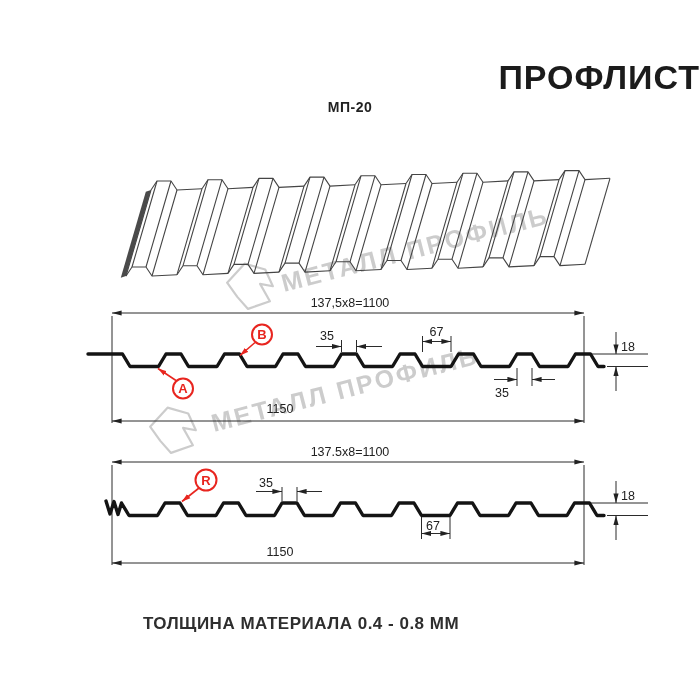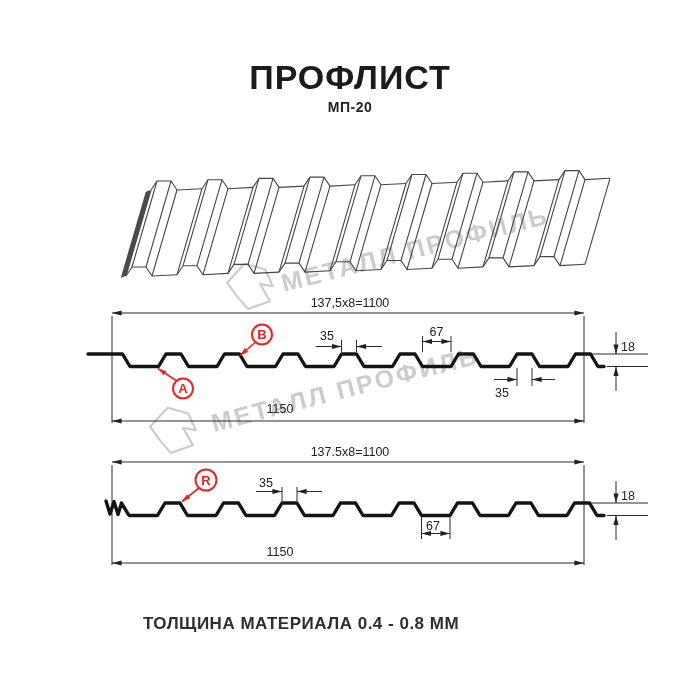--- a/index.html
+++ b/index.html
@@ -1,17 +1,17 @@
 <!DOCTYPE html>
 <html><head>
 <meta charset="utf-8">
 <style>
   html,body{margin:0;padding:0;background:#ffffff;}
   body{width:700px;height:700px;position:relative;font-family:"Liberation Sans",sans-serif;overflow:hidden;}
-  .title{position:absolute;top:58px;left:0;width:700px;text-align:center;
+  .title{position:absolute;top:58px;left:0;width:700px;text-align:right;
          font-size:34px;font-weight:bold;letter-spacing:1px;color:#1b1b1b;}
   .subtitle{position:absolute;top:99px;left:0;width:700px;text-align:center;
          font-size:14px;font-weight:bold;letter-spacing:0.5px;color:#222222;}
   .footer-note{position:absolute;top:614px;left:0;width:602px;text-align:center;
          font-size:17px;font-weight:600;letter-spacing:0.5px;color:#2e2e2e;}
   svg.drawing{position:absolute;top:0;left:0;}
   svg text{font-family:"Liberation Sans",sans-serif;}
   .dim{fill:#222222;font-size:12.5px;}
   .thin{stroke:#2b2b2b;stroke-width:1;fill:none;}
   .profile{stroke:#141414;stroke-width:3.4;fill:none;stroke-linejoin:round;stroke-linecap:round;}

